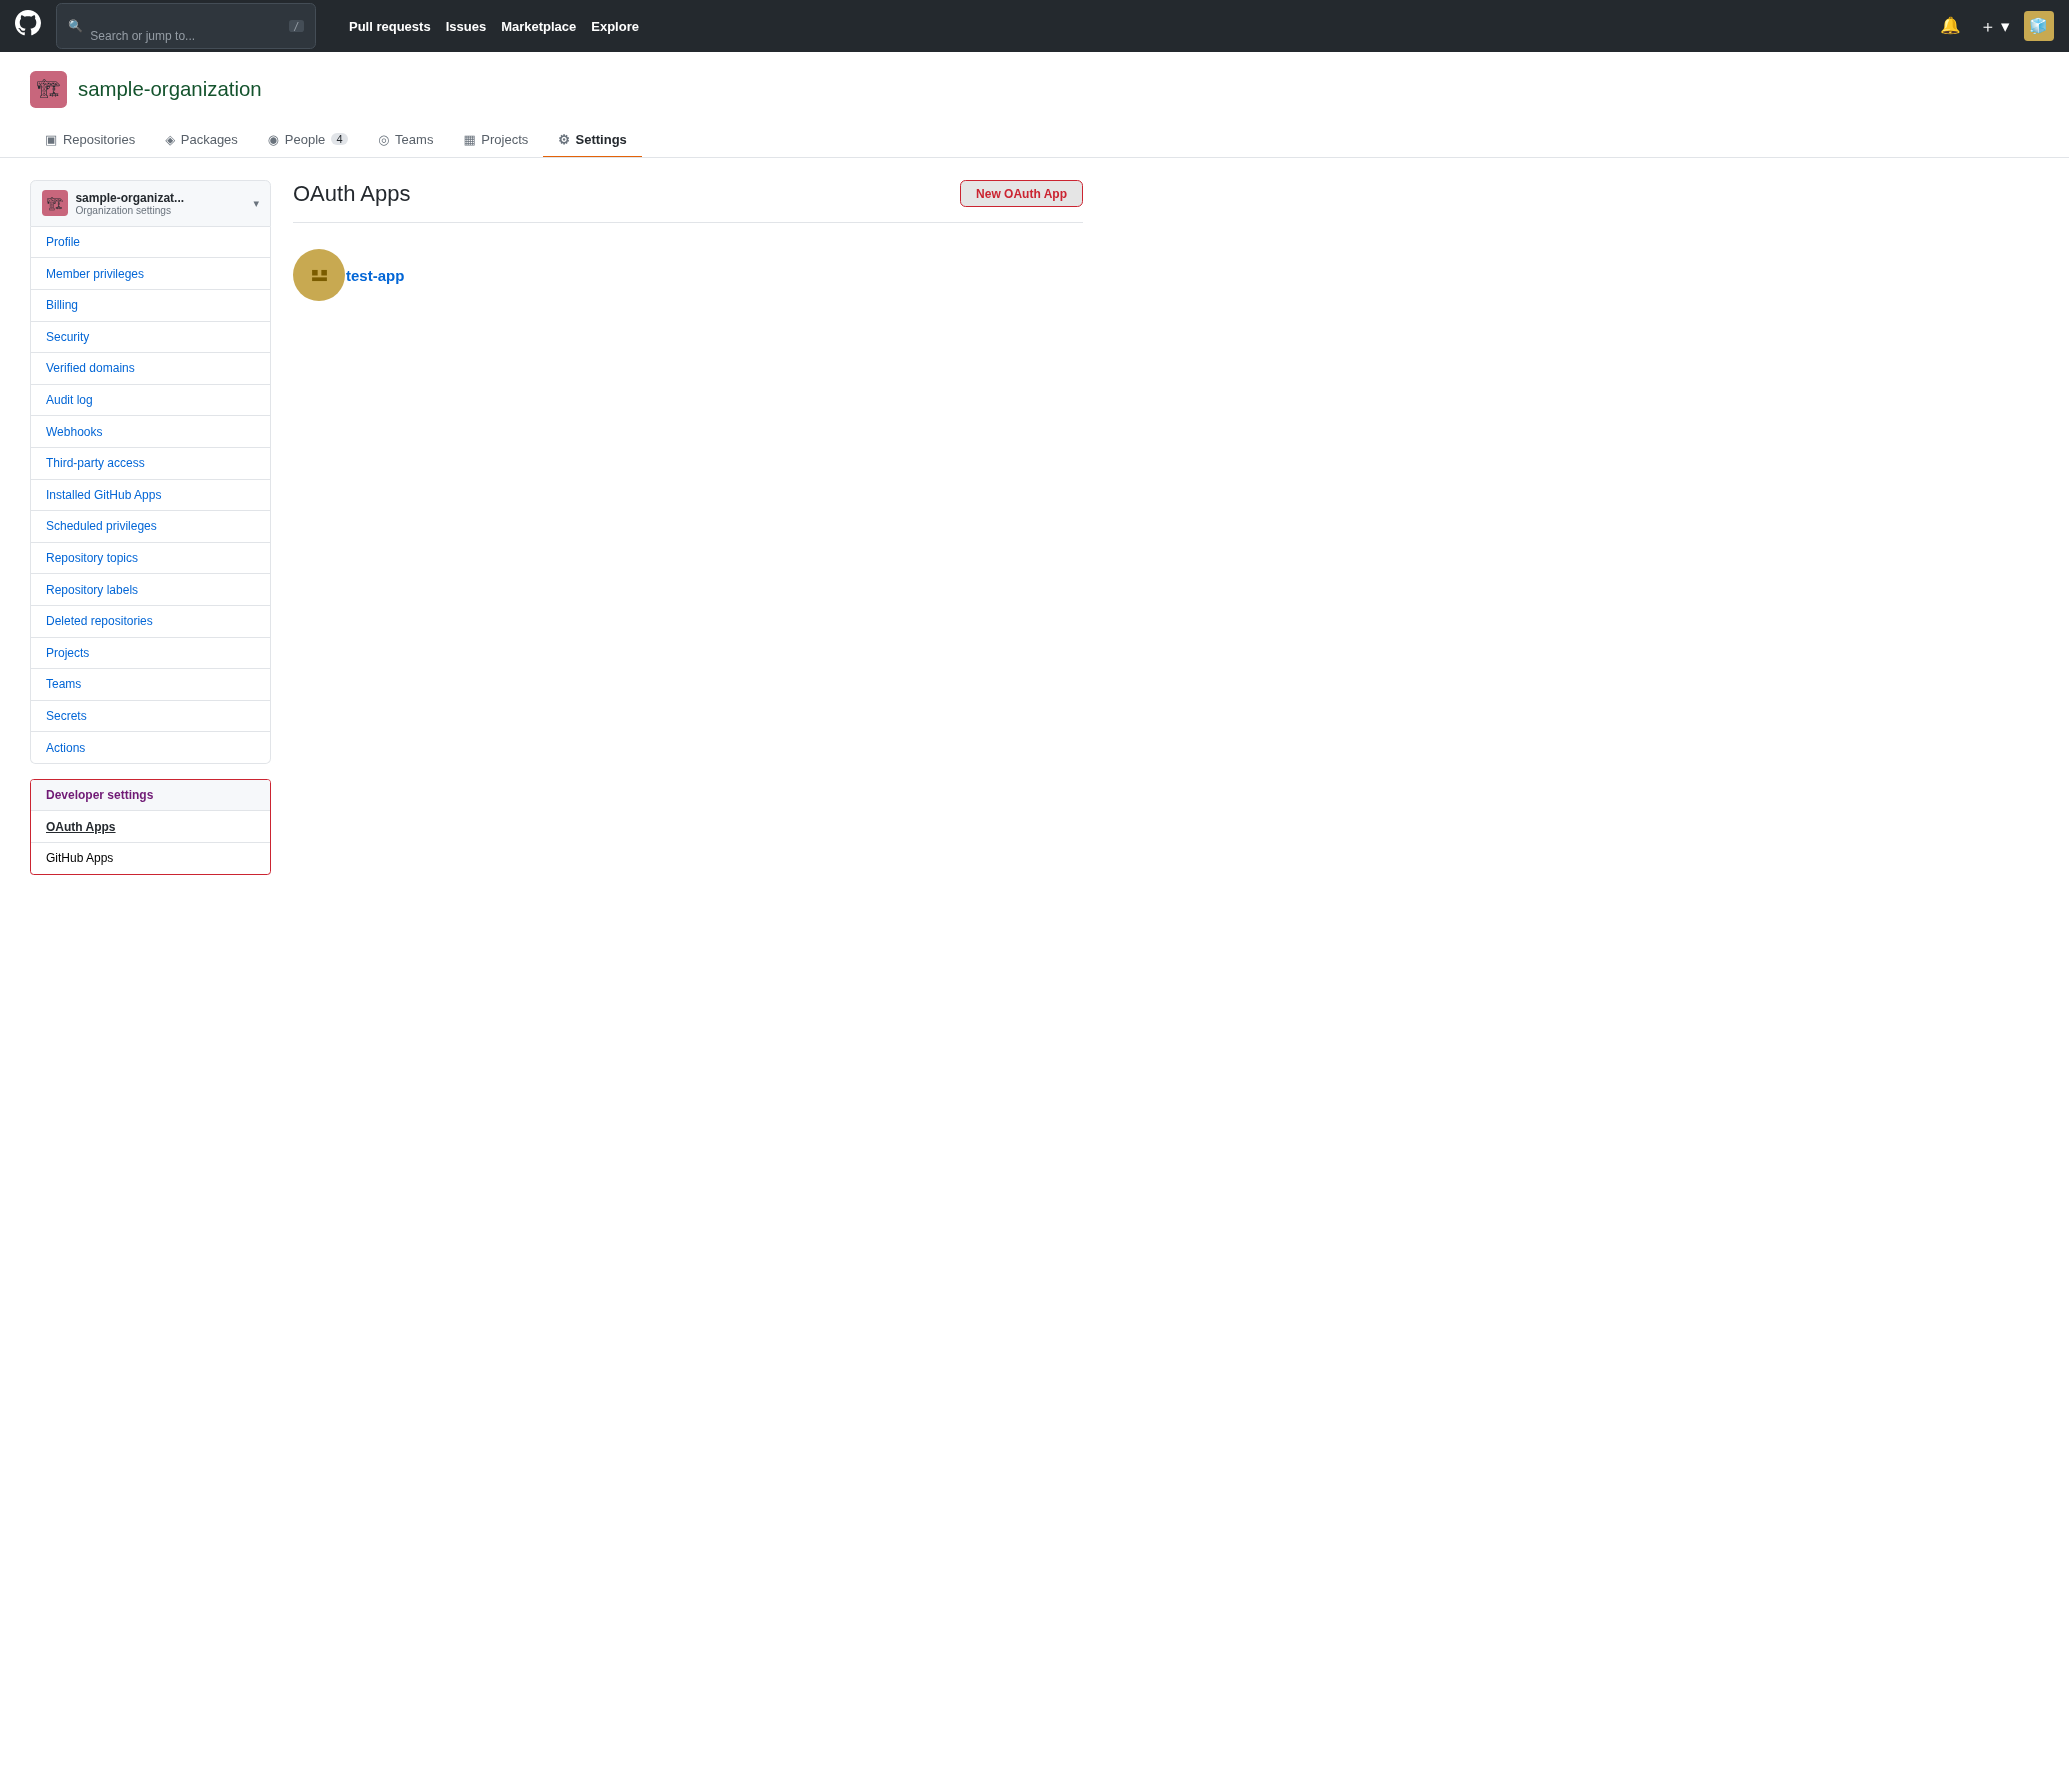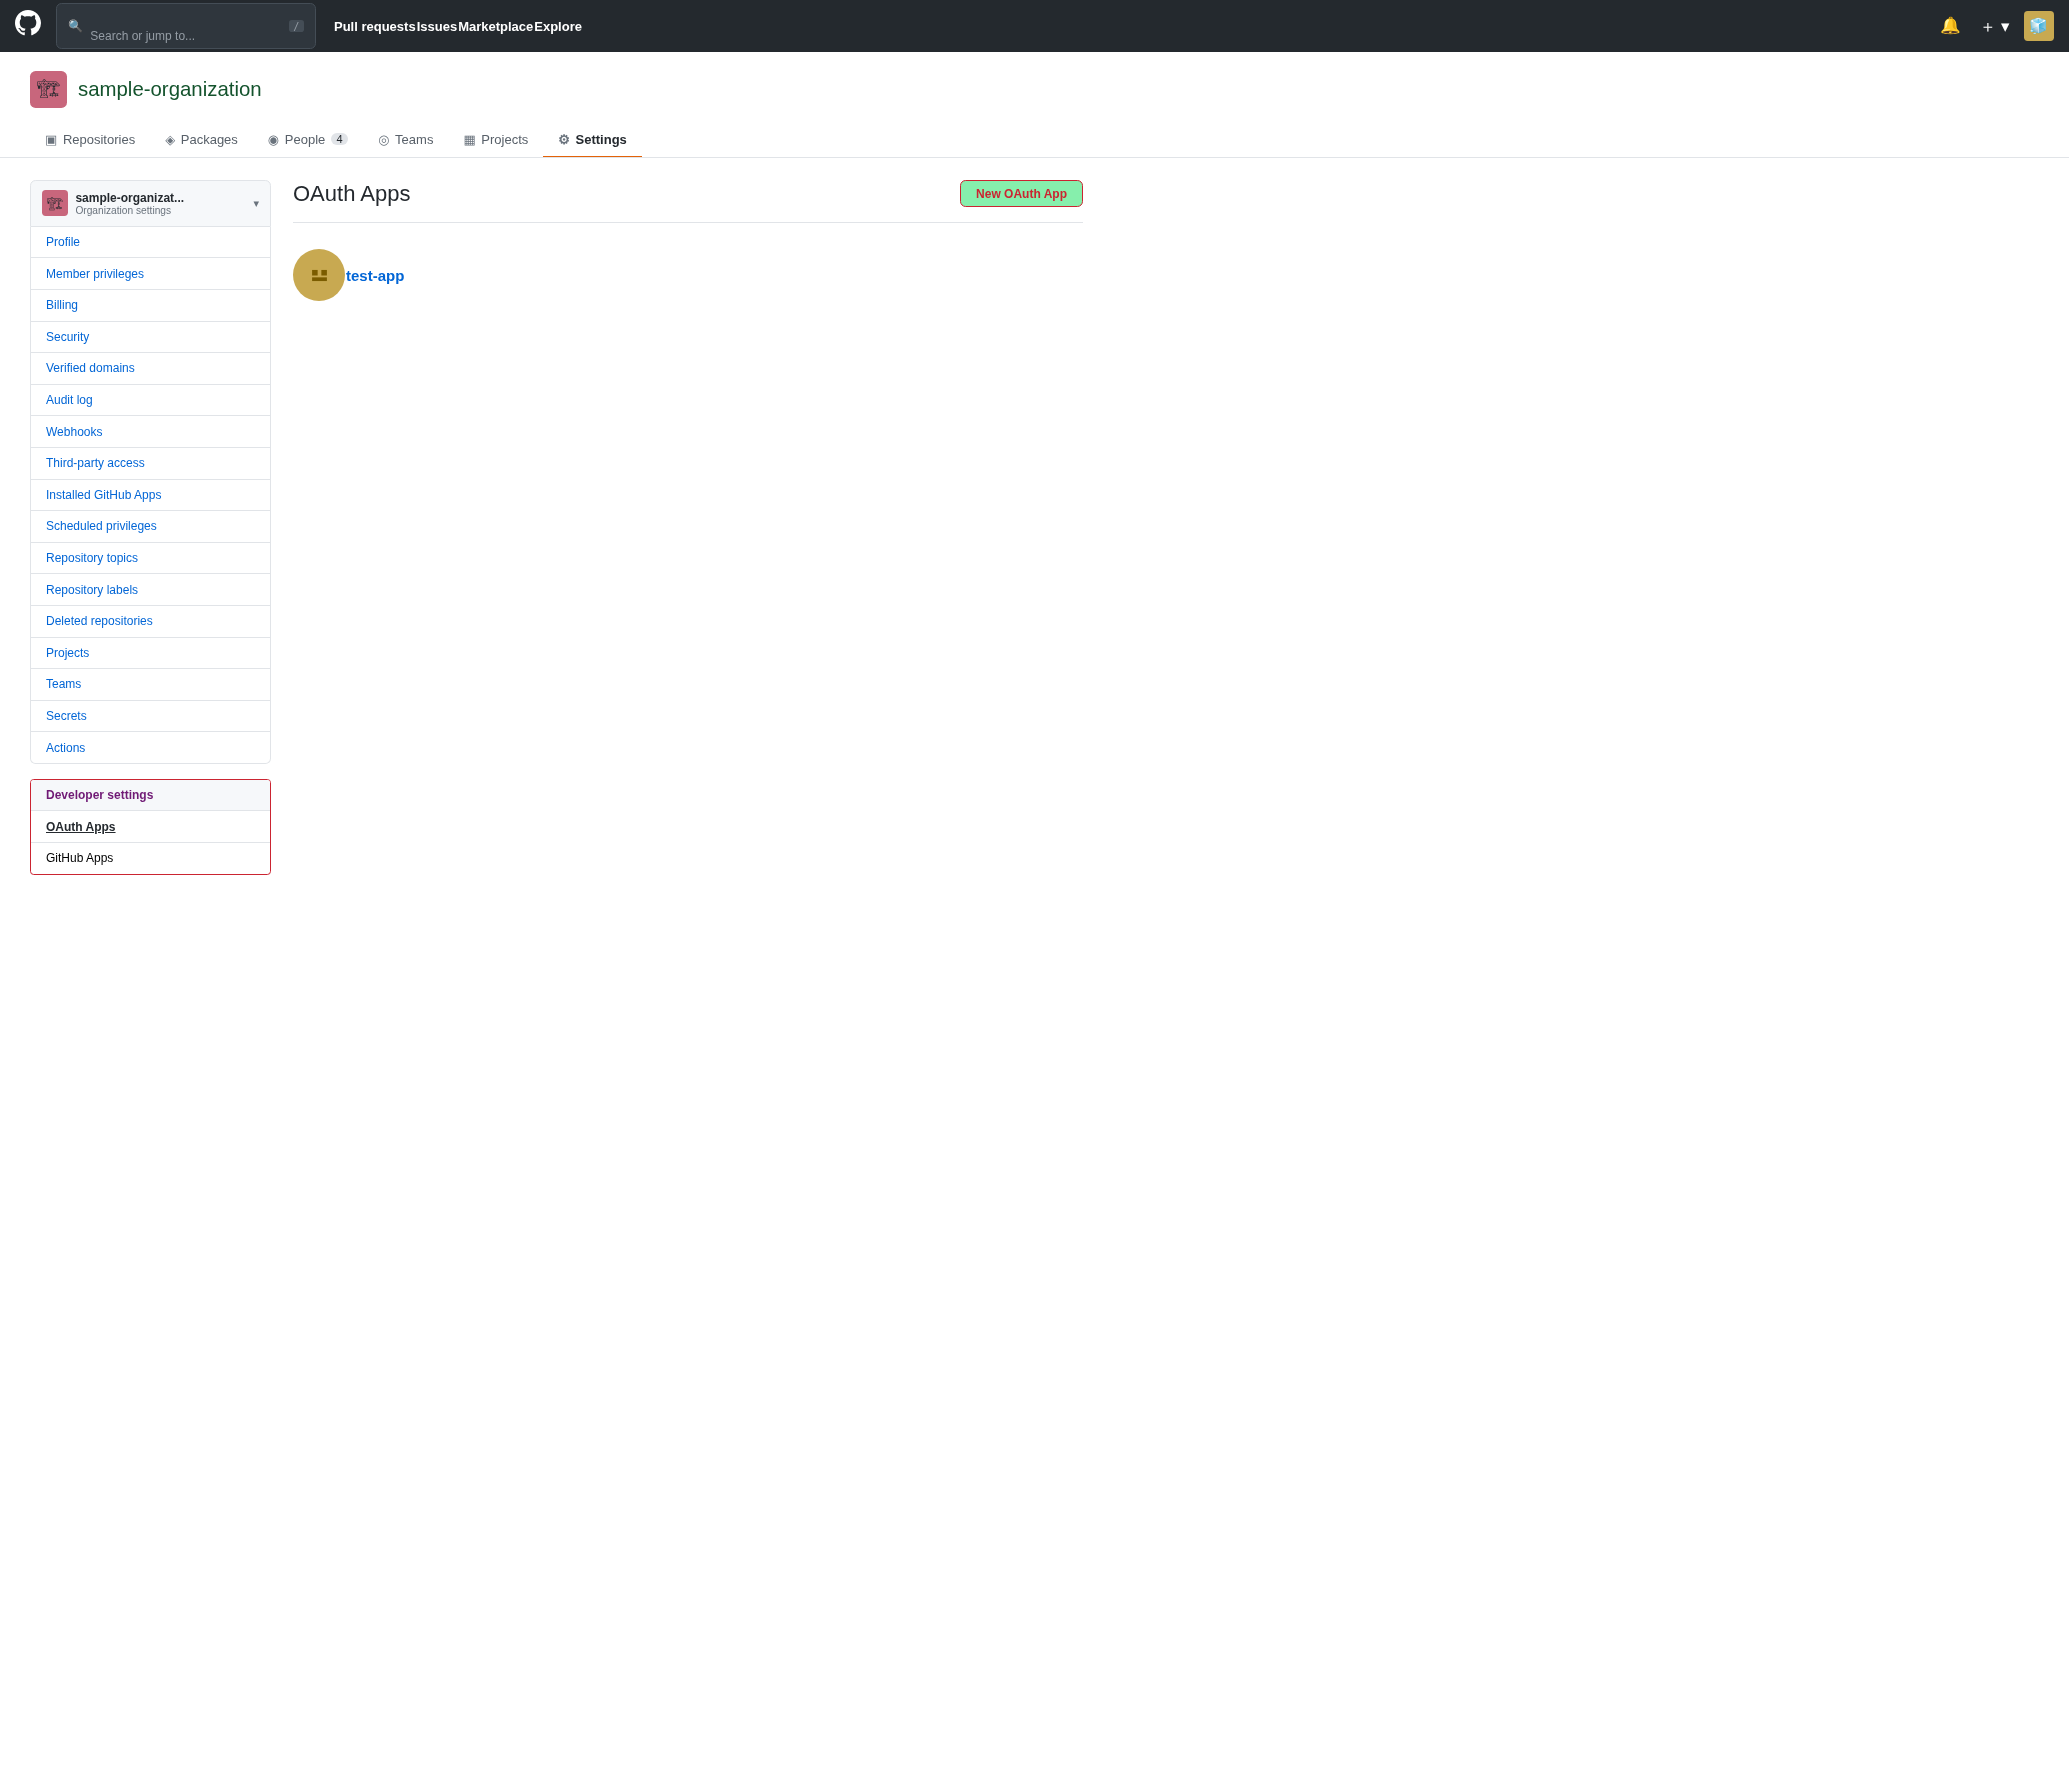--- a/index.html
+++ b/index.html
@@ -35,22 +35,22 @@
     .topnav-search kbd {
       background: #444d56;
       border-radius: 2.8px;
       padding: 0.9px 4.6px;
       font-size: 10.2px;
       color: #959da5;
       margin-left: auto;
     }
     .topnav-links {
       display: flex;
-      gap: 1px;
-      margin-left: 3px;
+      gap: 15px;
+      margin-left: 18px;
     }
     .topnav-links a {
       color: #fff;
       text-decoration: none;
       font-size: 13px;
       font-weight: 600;
     }
     .topnav-right {
       margin-left: auto;
       display: flex;
@@ -249,21 +249,21 @@
     .content-title {
       font-size: 22px;
       font-weight: 400;
       color: #24292e;
     }
     .btn-new-oauth {
       padding: 5.6px 15px;
       font-size: 12px;
       font-weight: 600;
       color: #cb2431;
-      background: #86efac;
+      background: #e5e5e5;
       border: 1.9px solid #cb2431;
       border-radius: 5.6px;
       cursor: pointer;
     }
 
     
     .app-item {
       display: flex;
       align-items: center;
       gap: 1px;

